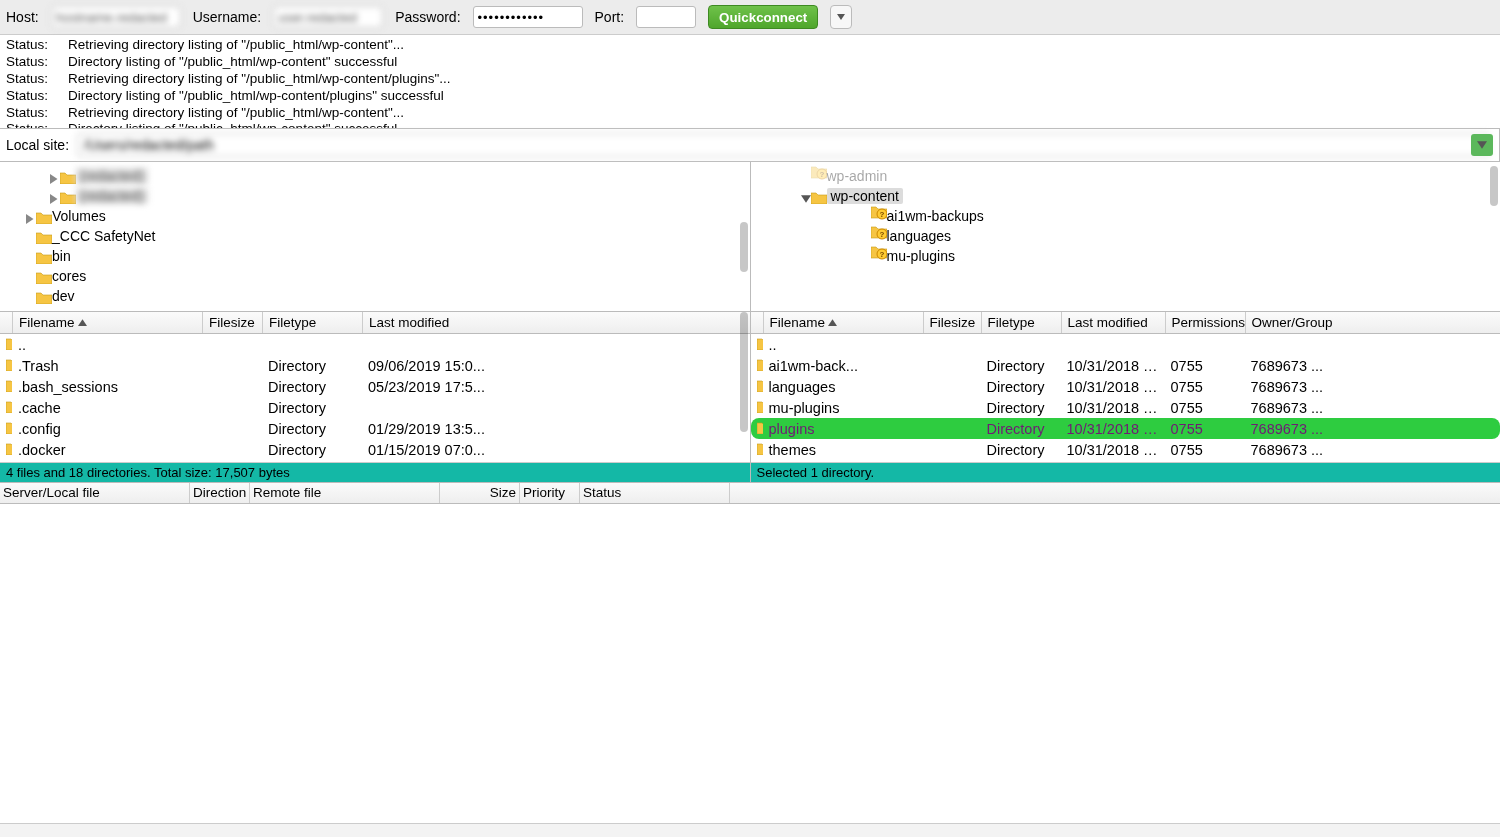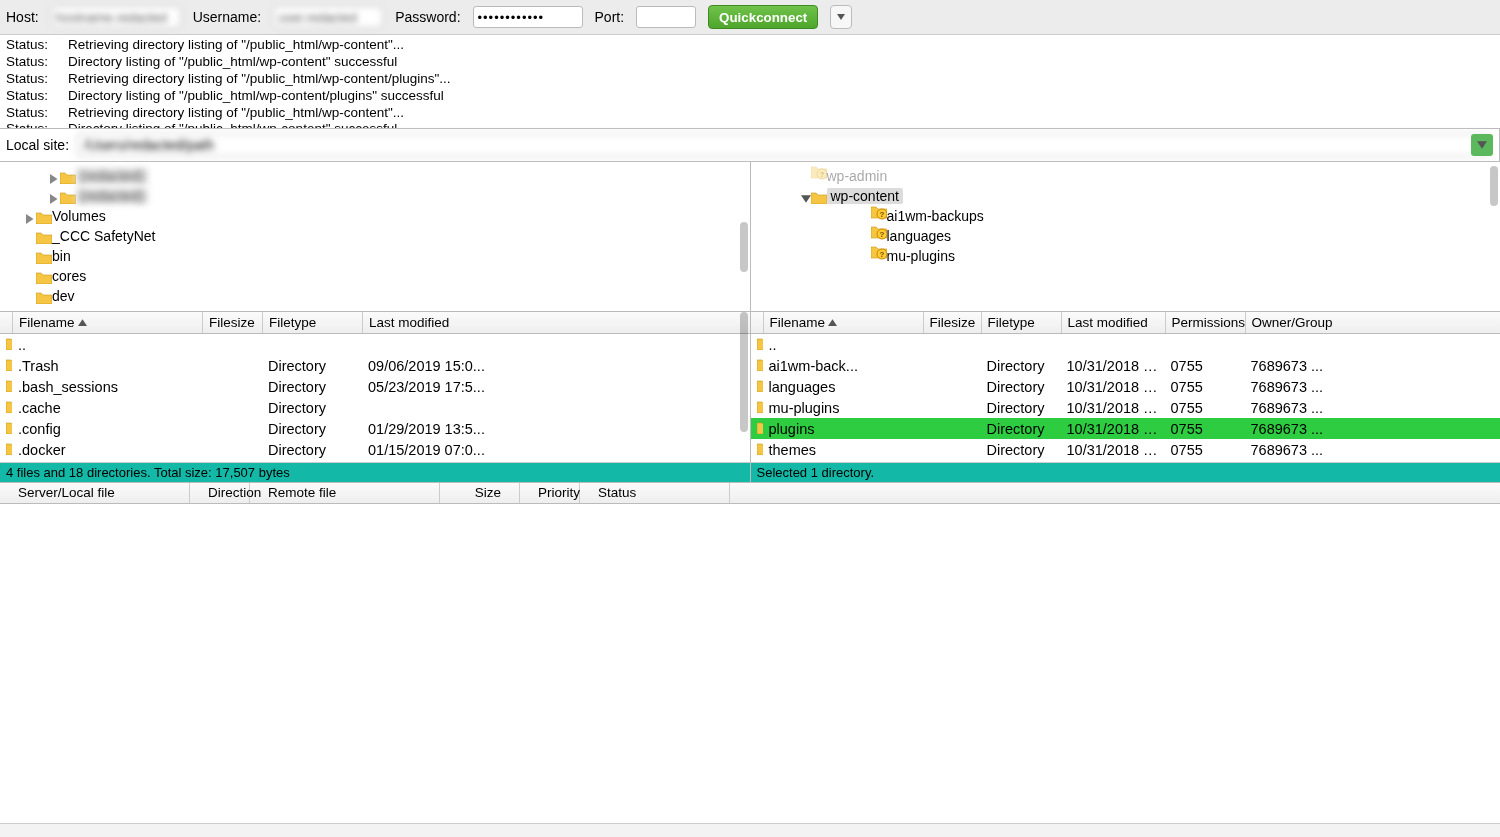--- a/index.html
+++ b/index.html
@@ -42,32 +42,32 @@
   .tree-sel { background:#dcdcdc; padding:0 4px; border-radius:2px;}
 
   .list-header { display:flex; background:linear-gradient(#fbfbfb,#eee); border-bottom:1px solid #bbb; font-size:13.5px; height:22px; align-items:center; user-select:none;justify-content:flex-end;}
   .list-header .col { padding:0 6px; border-right:1px solid #ccc; height:100%; display:flex; align-items:center; gap:3px; overflow:hidden; white-space:nowrap;}
   .list-header .col:last-child{border-right:none;}
   .sort-caret svg{width:9px;height:9px;}
 
   .list-body { flex:1; overflow-y:auto; background:#fff;}
   .row { display:flex; height:21px; align-items:center; font-size:14.5px; cursor:pointer; }
   .row .cell { padding:0 6px; overflow:hidden; white-space:nowrap; text-overflow:ellipsis;}
-  .row.selected { background:#2ecc40; color:#000000; }
+  .row.selected { background:#2ecc40; color:#701a75;border-radius:8px; }
 
   .status-strip { height:20px; background:#14b8a6; border-top:1px solid #ccc; padding:1px 6px; font-size:13px; display:flex; align-items:center;}
 
   
   .l-c0{width:10px;} .l-c1{width:190px;} .l-c2{width:60px;text-align:right;} .l-c3{width:100px;} .l-c4{flex:1;}
   
   .r-c0{width:10px;} .r-c1{width:160px;} .r-c2{width:58px;text-align:right;} .r-c3{width:80px;} .r-c4{width:104px;} .r-c5{width:80px;} .r-c6{flex:1;}
 
   
   .queue-header { height:22px; display:flex; background:linear-gradient(#fbfbfb,#eee); border-top:1px solid #bbb; border-bottom:1px solid #bbb; font-size:13.5px;}
-  .queue-header .col{padding:0 18px;border-right:1px solid #ccc;display:flex;align-items:center;}
+  .queue-header .col{padding:0 3px;border-right:1px solid #ccc;display:flex;align-items:center;}
   .queue-body{flex:1;background:#fff; min-height:80px;}
   .bottom-strip{height:14px;background:#f3f3f3;border-top:1px solid #ccc;}
 
   
   .fake-scroll { position:absolute; right:2px; width:8px; background:rgba(0,0,0,0.22); border-radius:4px; }
 </style>
 </head>
 <body>
 
 <svg width="0" height="0" style="position:absolute">

